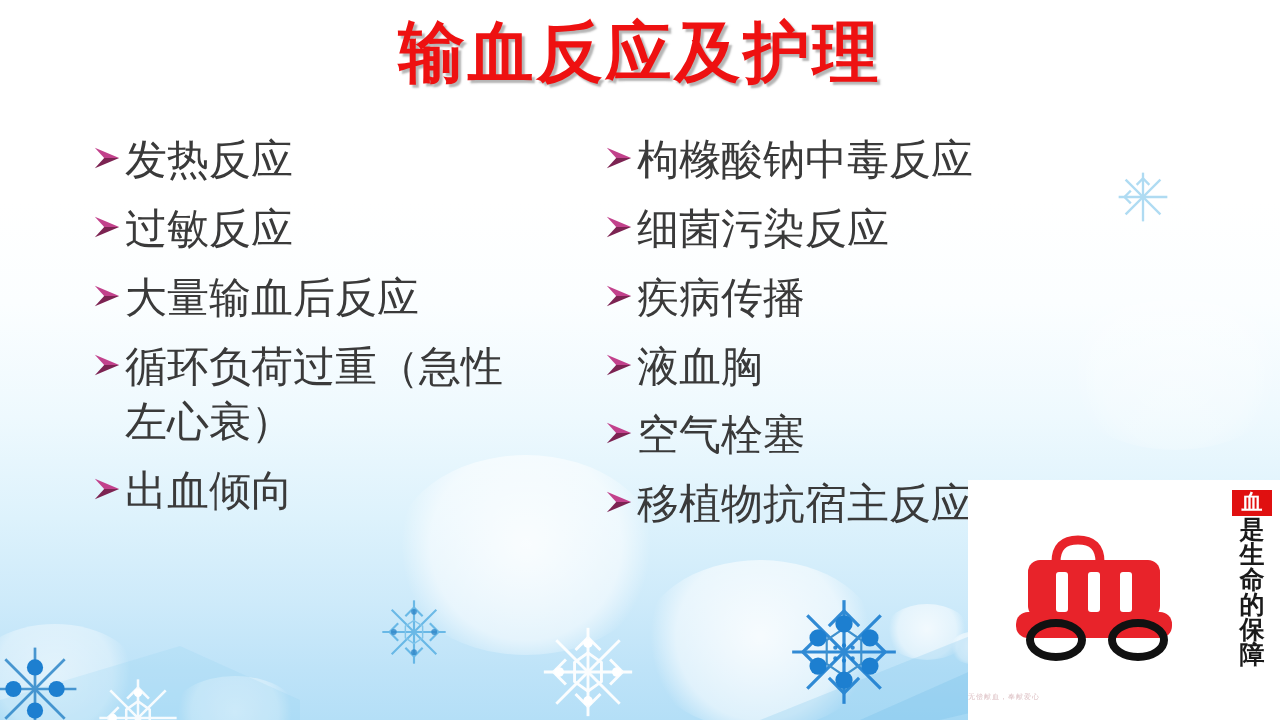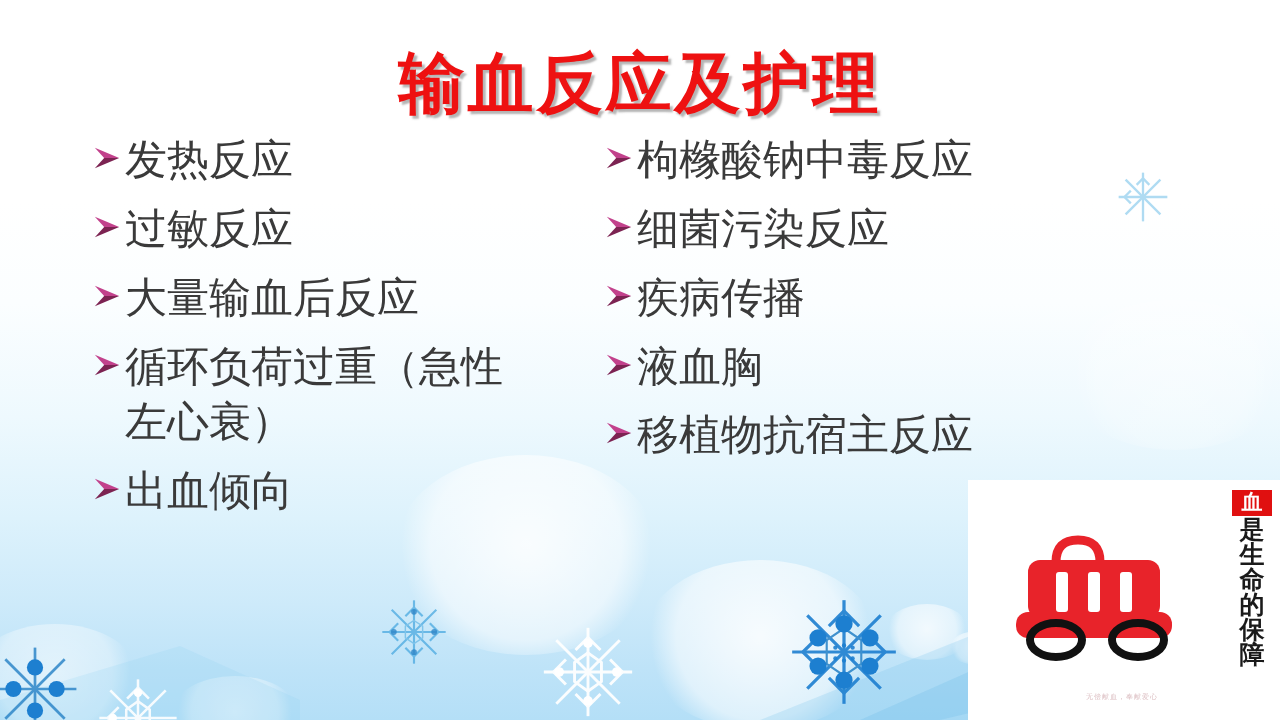--- a/index.html
+++ b/index.html
@@ -56,21 +56,20 @@
     left: 0;
     width: 1280px;
     text-align: center;
     font-size: 66px;
     font-weight: bold;
     color: #ee1111;
     letter-spacing: 3px;
     line-height: 1.12;
     text-shadow: 3px 3px 2px rgba(120,120,120,0.55);
     white-space: nowrap;
-    margin-top: 31px;
   }
 
   
   .column {
     position: absolute;
     top: 132px;
   }
   #col-left  { left: 92px;  width: 540px; }
   #col-right { left: 604px; width: 560px; }
 
@@ -140,21 +139,21 @@
     font-size: 21px;
     padding: 2px 0 3px;
     margin-bottom: 1px;
   }
 
   #logo-caption {
     position: absolute;
     left: 0;
     right: 4px;
     bottom: 18px;
-    text-align: center;
+    text-align: left;
     font-size: 7px;
     color: #d9b9bd;
     letter-spacing: 1px;
     white-space: nowrap;
     overflow: hidden;
   }
 </style>
 </head>
 <body>
 
@@ -388,20 +387,27 @@
     </div>
 
     <div class="bullet-item">
       <svg class="bullet-marker" viewBox="0 0 32 32">
         <polygon points="3,5 29,16 13,16" fill="#c2418c"></polygon>
         <polygon points="3,27 29,16 13,16" fill="#7c2352"></polygon>
       </svg>
       <span class="bullet-text">液血胸</span>
     </div>
 
+    <div class="bullet-item">
+      <svg class="bullet-marker" viewBox="0 0 32 32">
+        <polygon points="3,5 29,16 13,16" fill="#c2418c"></polygon>
+        <polygon points="3,27 29,16 13,16" fill="#7c2352"></polygon>
+      </svg>
+      <span class="bullet-text">空气栓塞</span>
+    </div>
 
     <div class="bullet-item">
       <svg class="bullet-marker" viewBox="0 0 32 32">
         <polygon points="3,5 29,16 13,16" fill="#c2418c"></polygon>
         <polygon points="3,27 29,16 13,16" fill="#7c2352"></polygon>
       </svg>
       <span class="bullet-text">移植物抗宿主反应</span>
     </div>
   </div>
 

